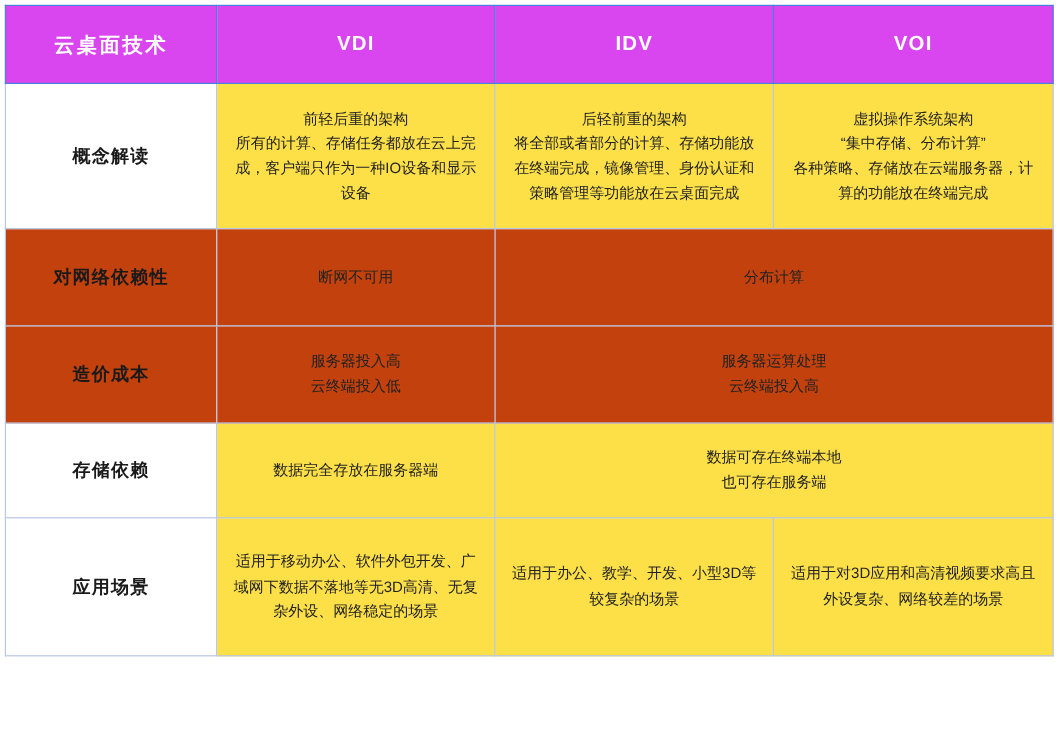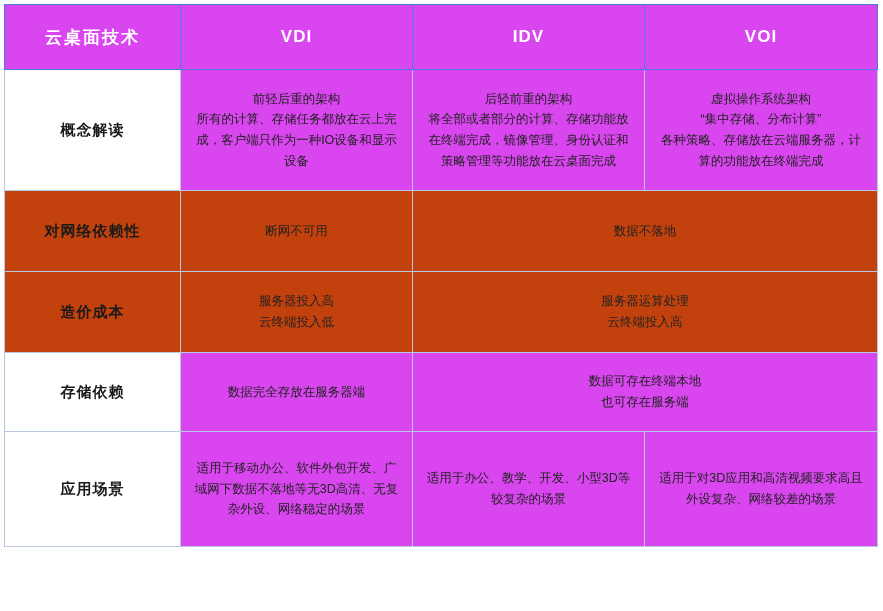--- a/index.html
+++ b/index.html
@@ -50,21 +50,21 @@
     color: #1a1a1a;
     font-size: 15px;
     font-weight: bold;
     text-align: center;
     vertical-align: middle;
     border: 1px solid #b9c6e4;
     letter-spacing: 1px;
     padding: 16px 4px;
   }
   tbody td {
-    background: #d946ef;
+    background: #fde047;
     color: #222222;
     font-size: 12.5px;
     line-height: 1.65;
     text-align: center;
     vertical-align: middle;
     border: 1px solid #b9c6e4;
     padding: 8px 12px;
     white-space: pre-line;
   }
   tbody tr.alt th.rowlabel,
@@ -105,21 +105,21 @@
 所有的计算、存储任务都放在云上完成，客户端只作为一种IO设备和显示设备</td>
         <td>后轻前重的架构
 将全部或者部分的计算、存储功能放在终端完成，镜像管理、身份认证和策略管理等功能放在云桌面完成</td>
         <td>虚拟操作系统架构
 “集中存储、分布计算”
 各种策略、存储放在云端服务器，计算的功能放在终端完成</td>
       </tr>
       <tr class="alt r-network">
         <th class="rowlabel">对网络依赖性</th>
         <td>断网不可用</td>
-        <td colspan="2">数据不落地</td>
+        <td colspan="2">分布计算</td>
       </tr>
       <tr class="alt r-cost">
         <th class="rowlabel">造价成本</th>
         <td>服务器投入高
 云终端投入低</td>
         <td colspan="2">服务器运算处理
 云终端投入高</td>
       </tr>
       <tr class="r-storage">
         <th class="rowlabel">存储依赖</th>

